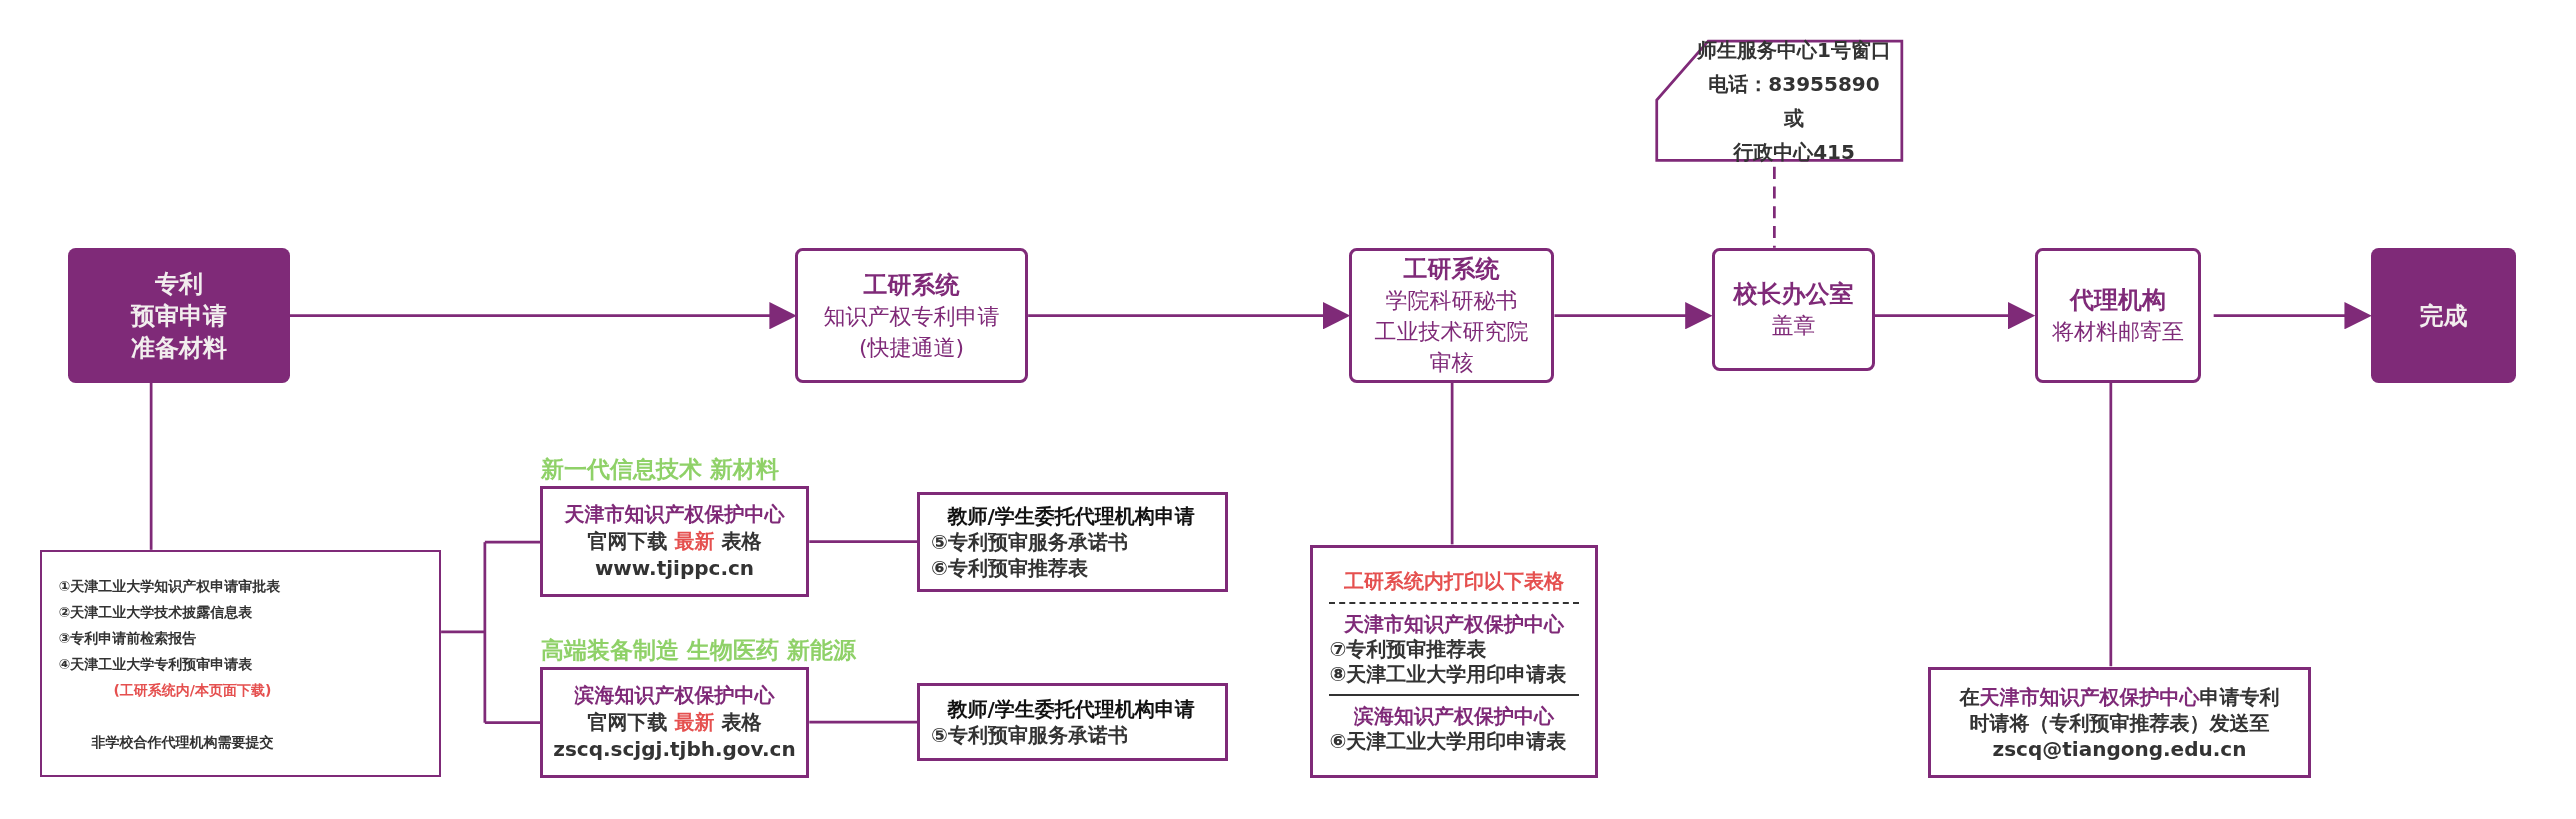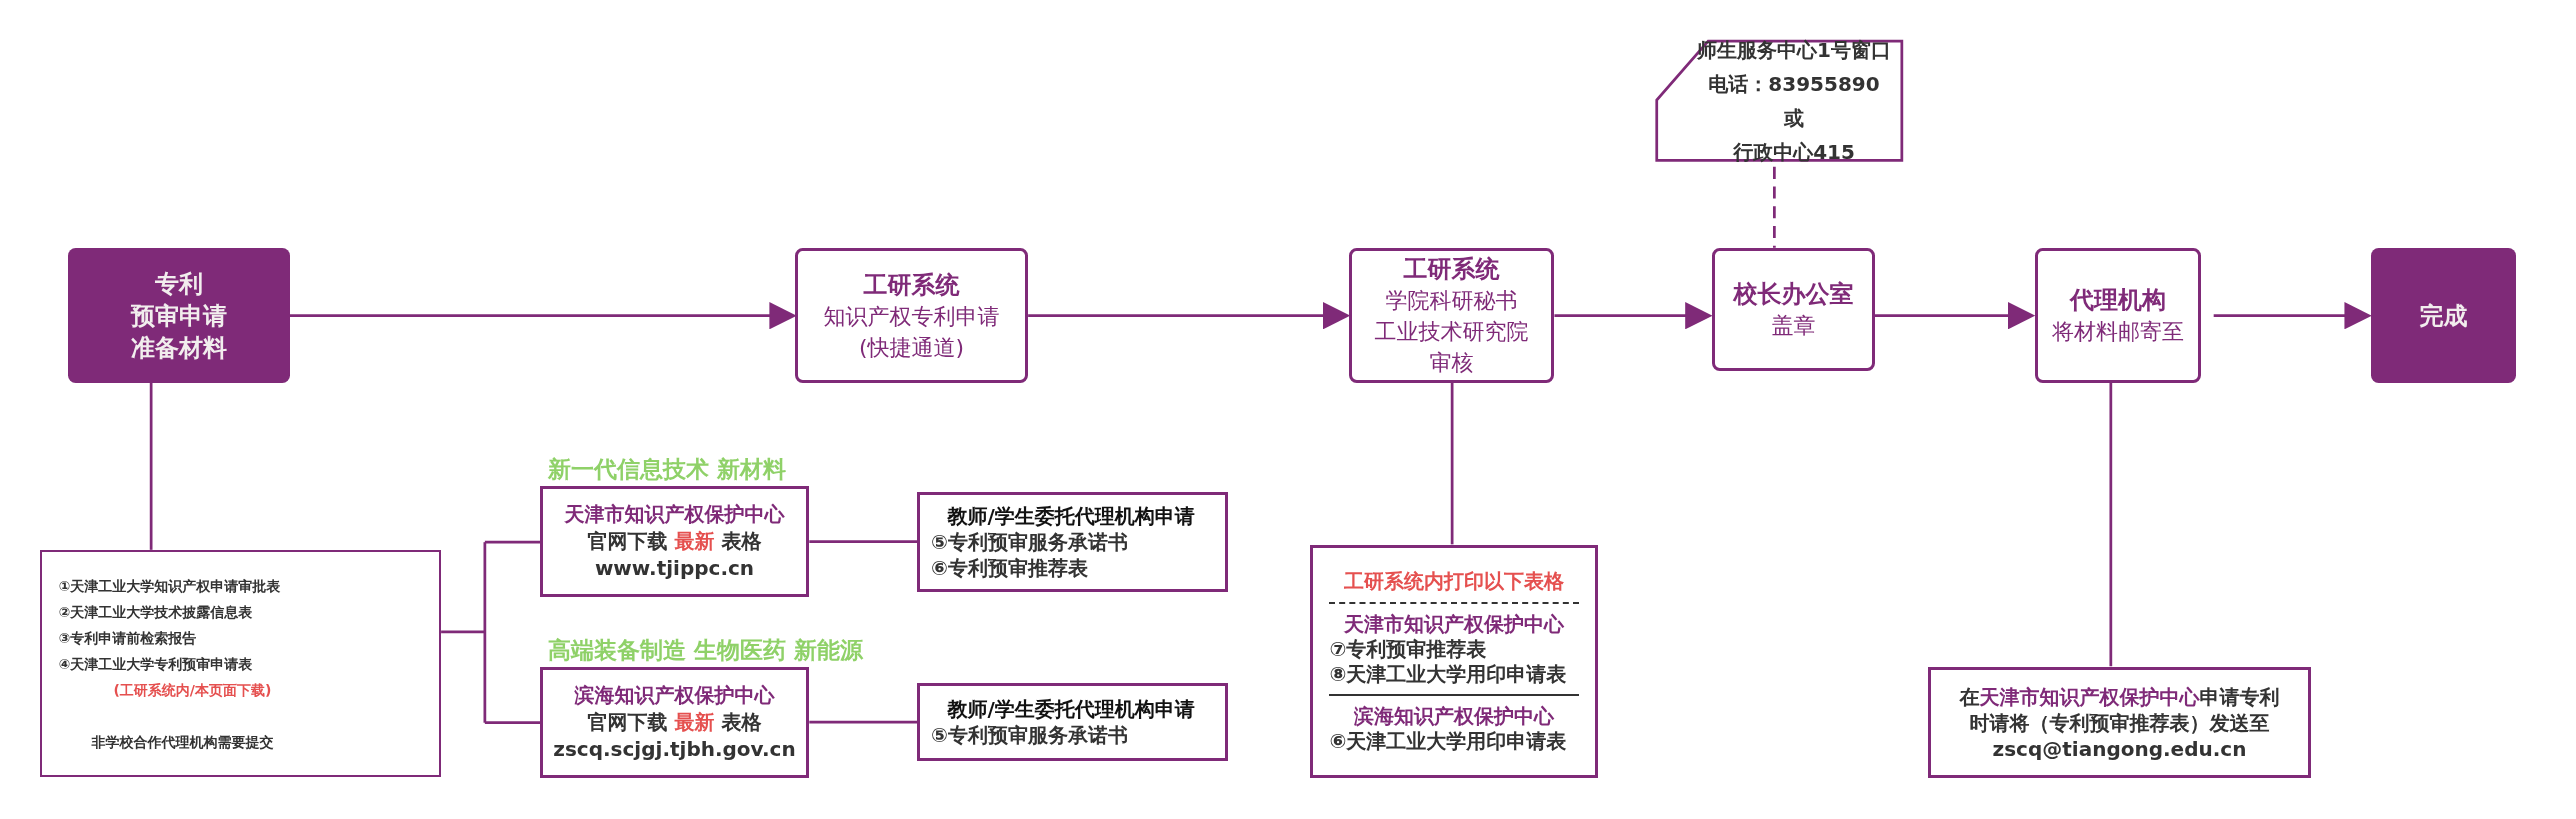--- a/index.html
+++ b/index.html
@@ -9,21 +9,21 @@
   .box { position: absolute; box-sizing: border-box; display: flex; flex-direction: column;
          align-items: center; justify-content: center; text-align: center; }
   .filled { background: #7f2a78; border-radius: 7.7px; color: #f2eeee; font-weight: bold; }
   .outline-r { background: #fff; border: 3.3px solid #7f2a78; border-radius: 7.7px; color: #7f2a78; }
   .outline-s { background: #fff; border: 3.3px solid #7f2a78; color: #333; }
   .t-big { font-size: 24px; font-weight: bold; line-height: 32px; }
   .t-mid { font-size: 22px; line-height: 31px; }
   .dark { color: #333333; gap: 7px; }
   .purple { color: #7f2a78; }
   .red { color: #e5504f; }
-  .green { color: #8fd168; font-weight: bold; font-size: 23px; position: absolute; margin-left: 7px; }
+  .green { color: #8fd168; font-weight: bold; font-size: 23px; position: absolute; }
   .b { font-weight: bold; }
   .list { align-items: flex-start; text-align: left; font-weight: bold; font-size: 14px; line-height: 26px; }
   .sep { width: 100%; border-top: 2.2px dashed #333; margin: 7.7px 0; }
   .sep-solid { width: 100%; border-top: 2.2px solid #333; margin: 7.7px 0; }
 </style>
 </head>
 <body>
 
 <svg id="connectors" xmlns="http://www.w3.org/2000/svg" viewBox="0 0 4706 1497" width="2576" height="819">
   <defs>

